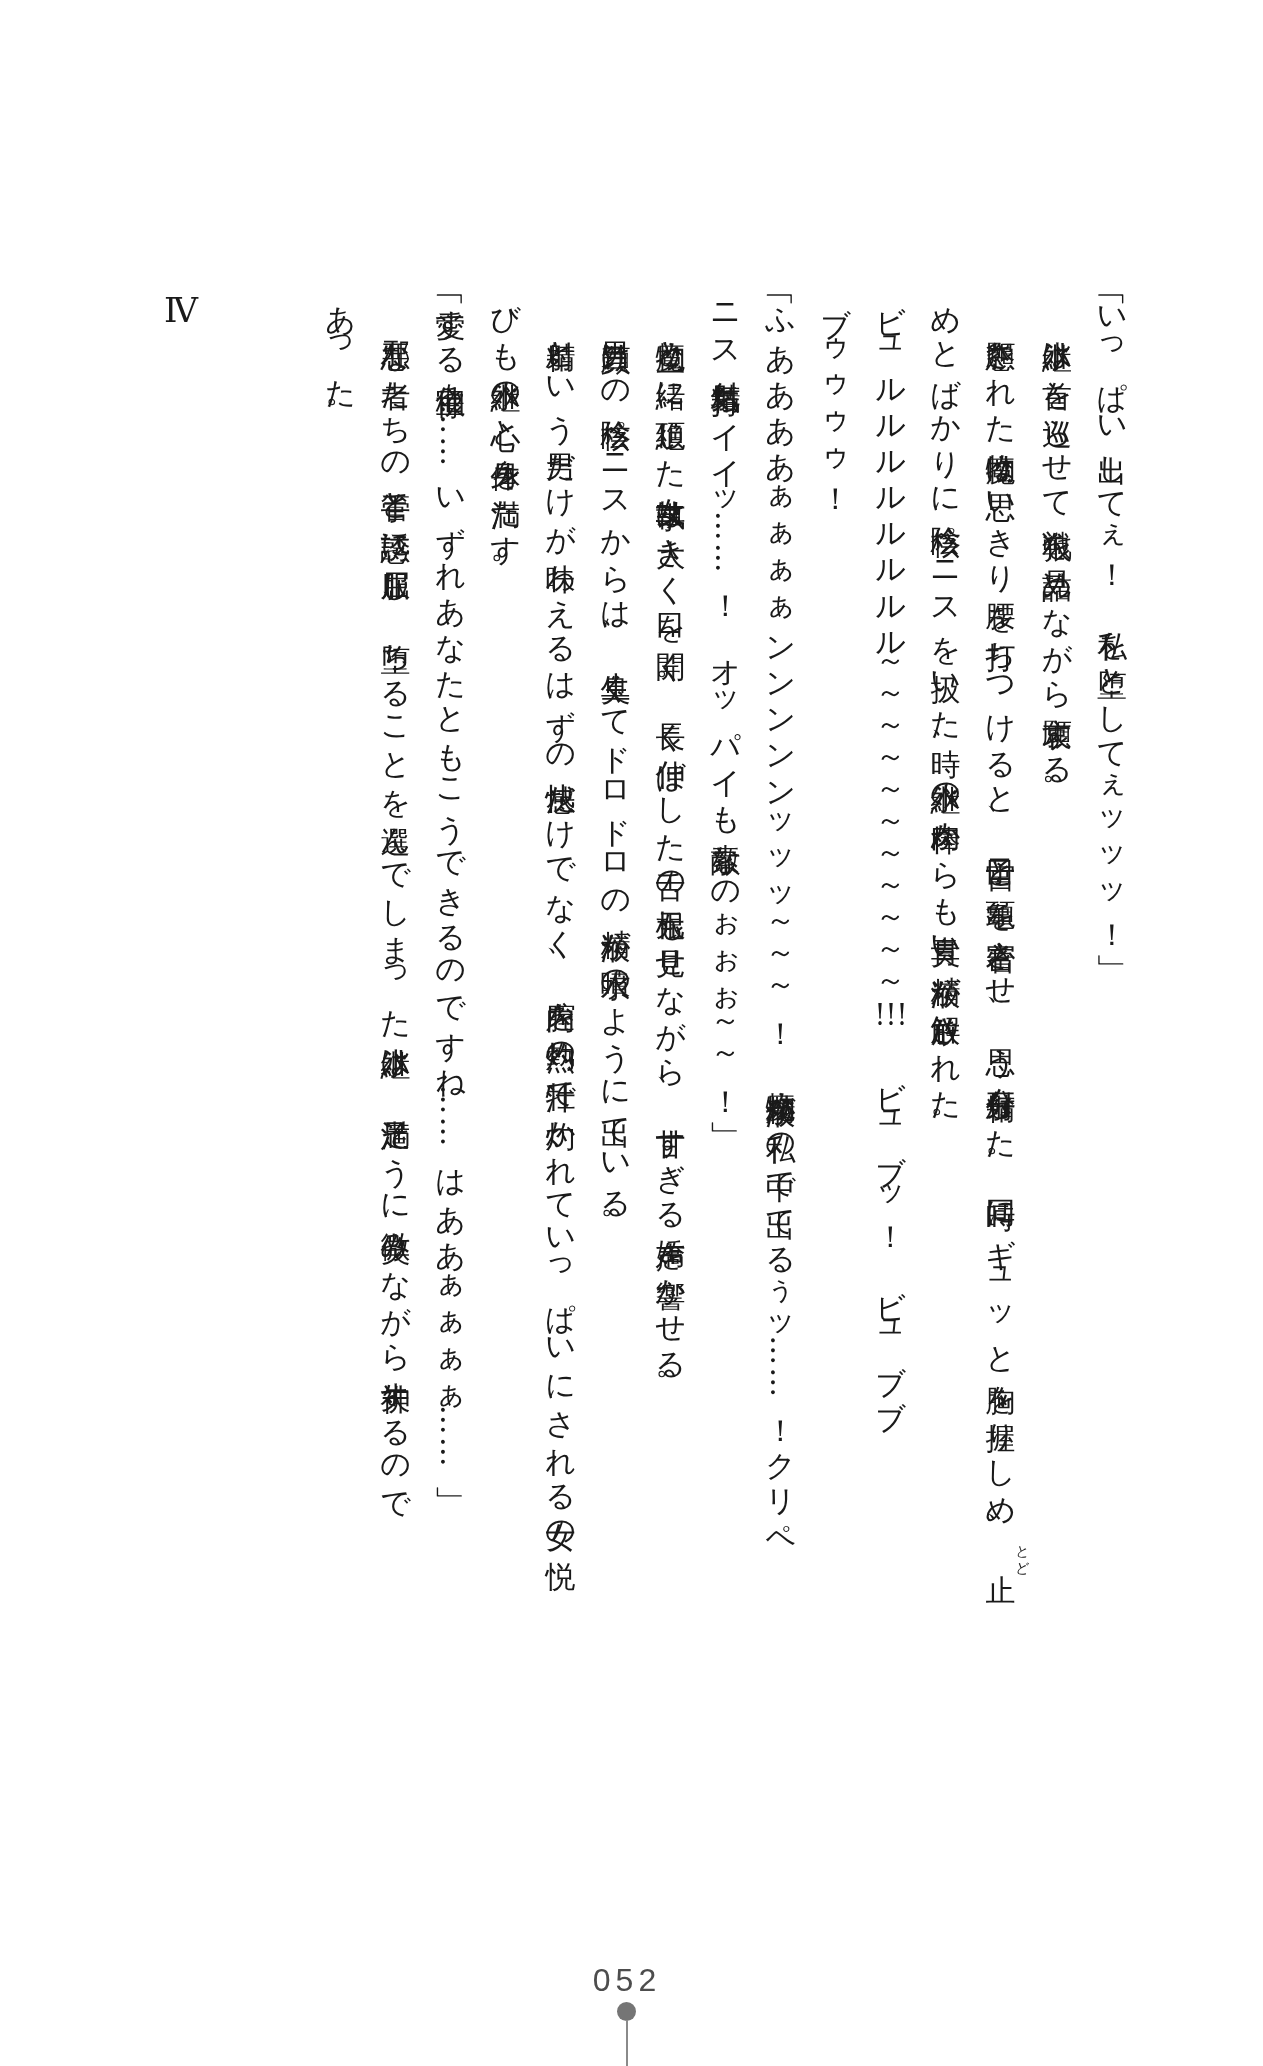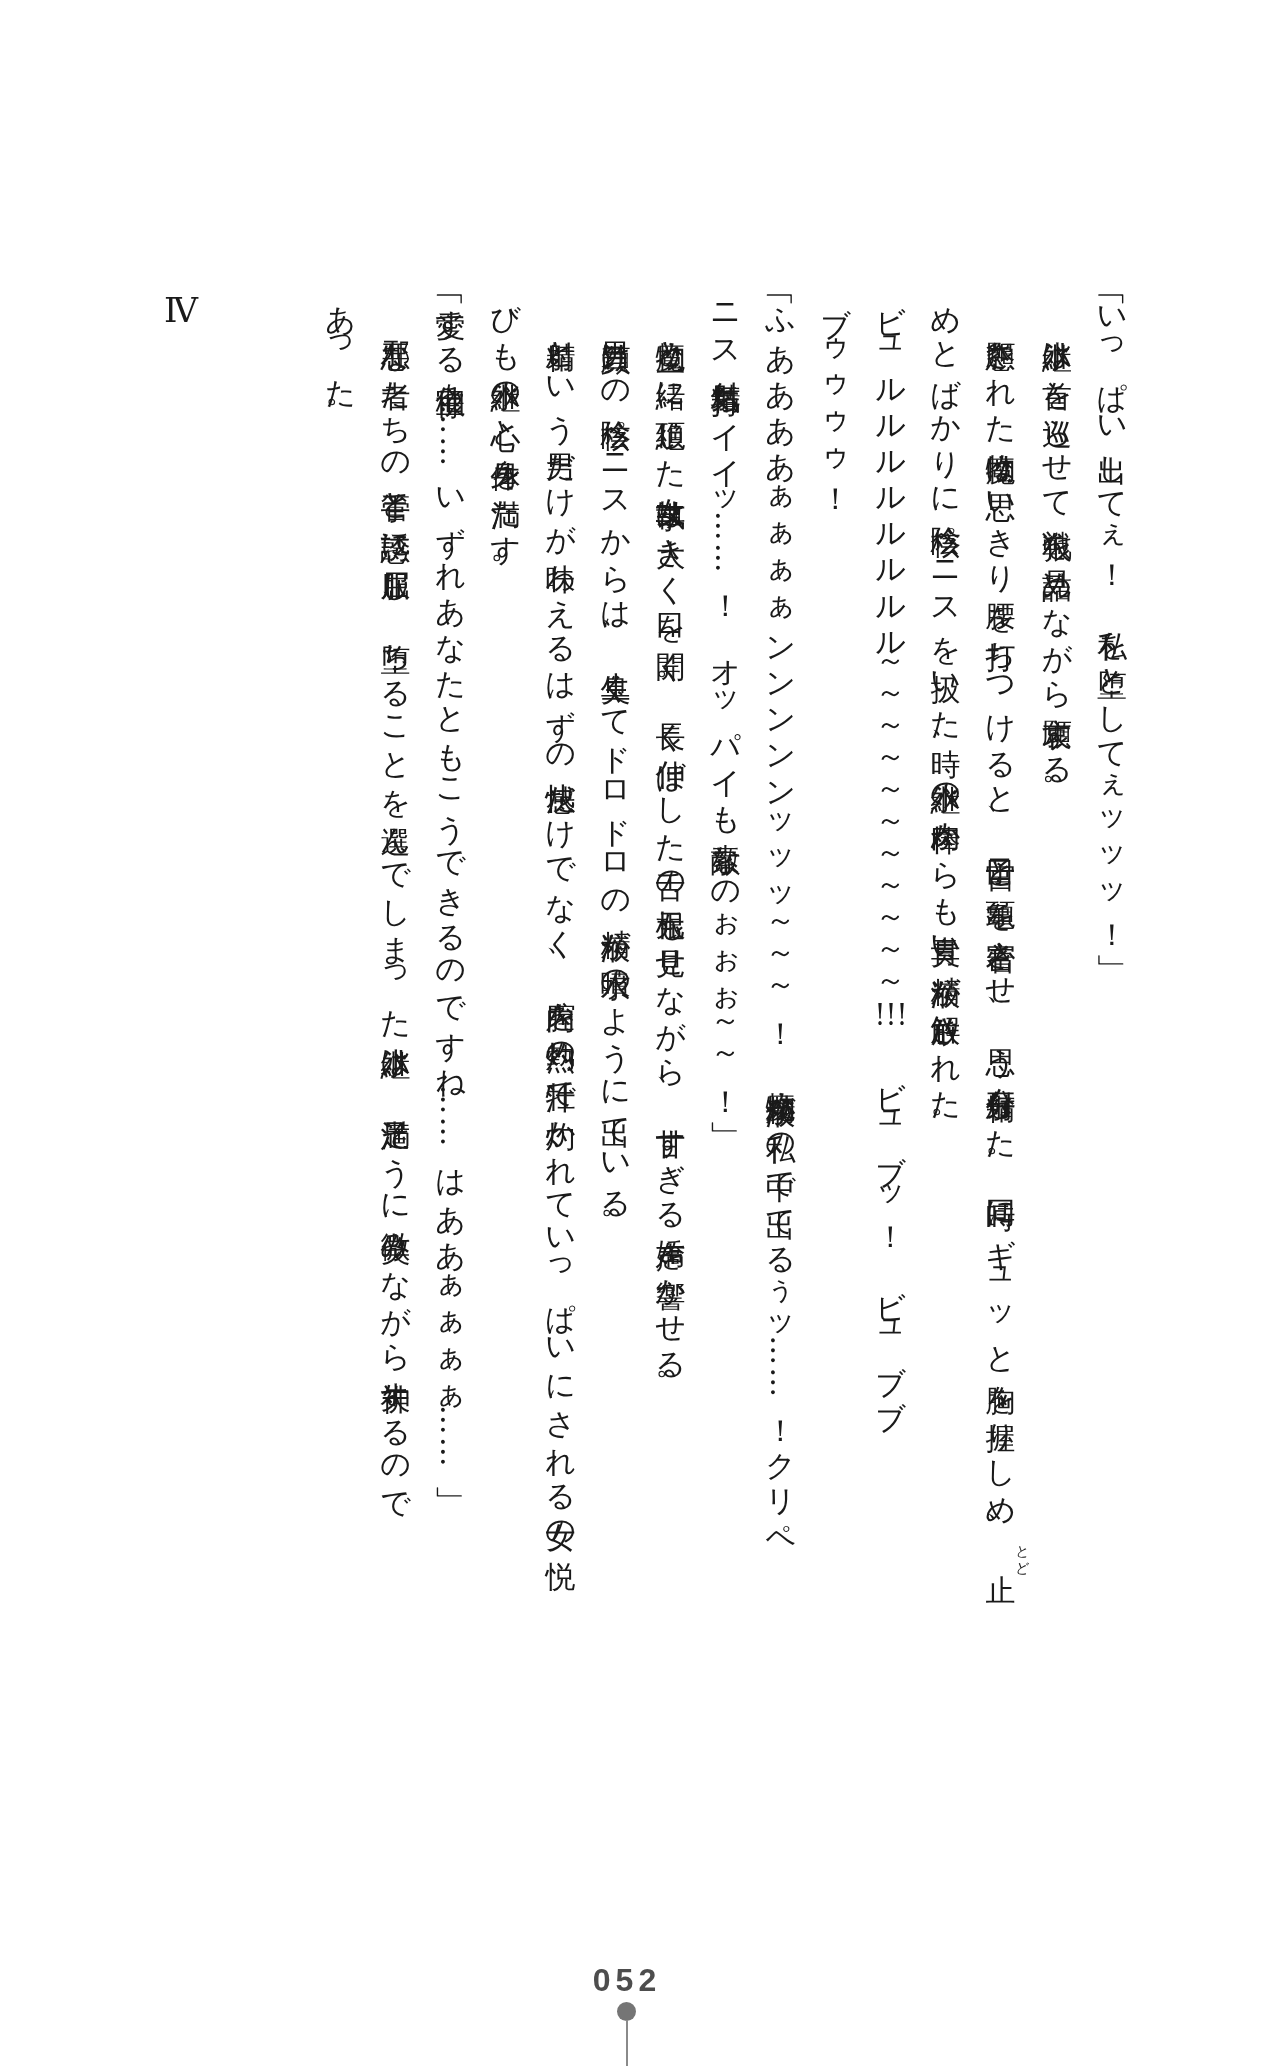--- a/index.html
+++ b/index.html
@@ -45,21 +45,21 @@
     font-size: 34px;
     color: #1a1a1a;
     line-height: 1;
   }
   .page-number {
     position: absolute;
     left: 627px;
     top: 1964px;
     transform: translateX(-50%);
     font-family: "Liberation Sans", sans-serif;
-    font-weight: 700;
+    font-weight: 400;
     font-size: 32px;
     line-height: 1;
     letter-spacing: 5px;
     color: #4d4d4d;
   }
   .footer-dot {
     position: absolute;
     left: 617px;
     top: 2002px;
     width: 19px;

